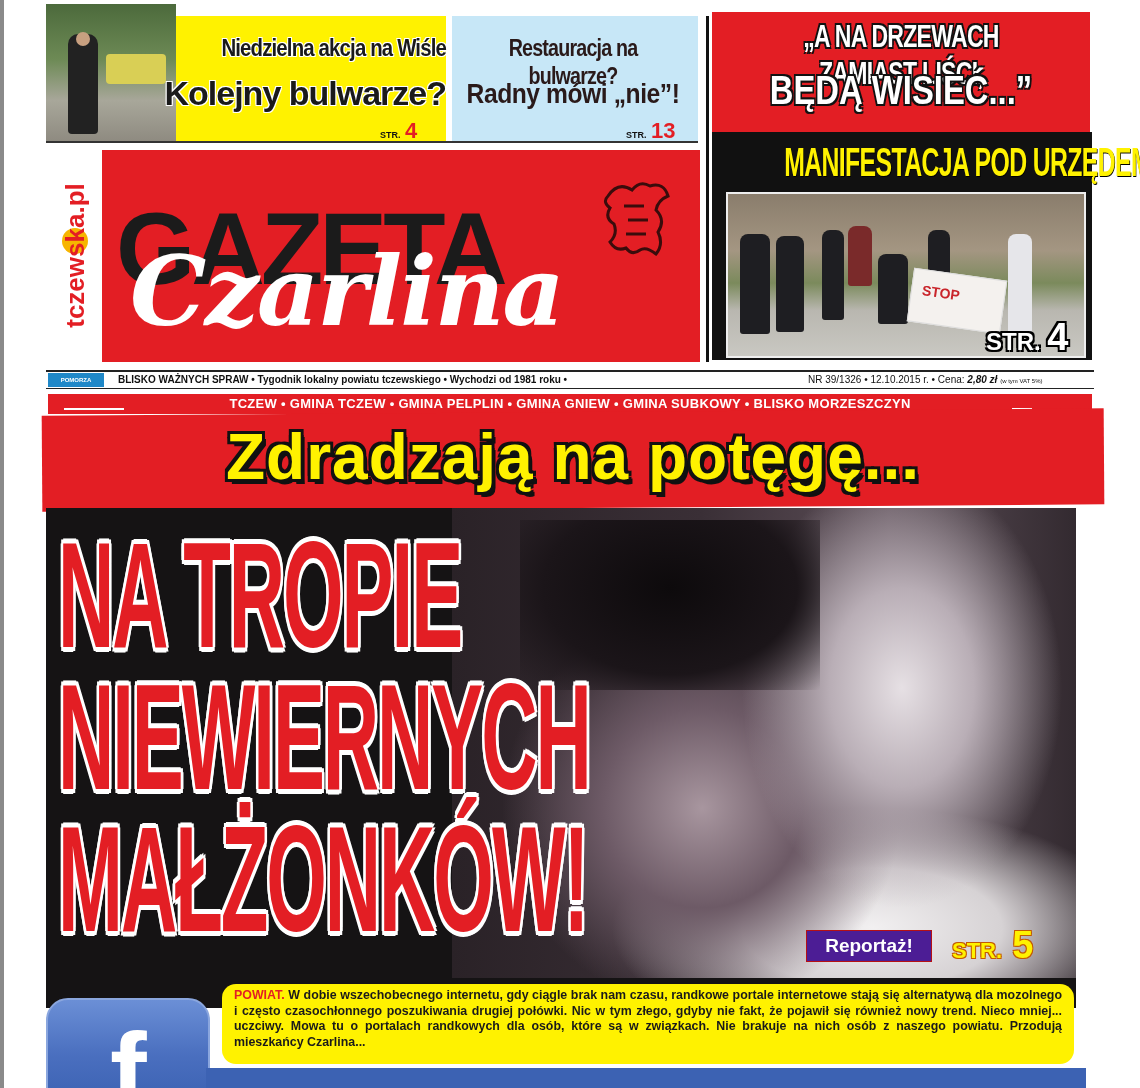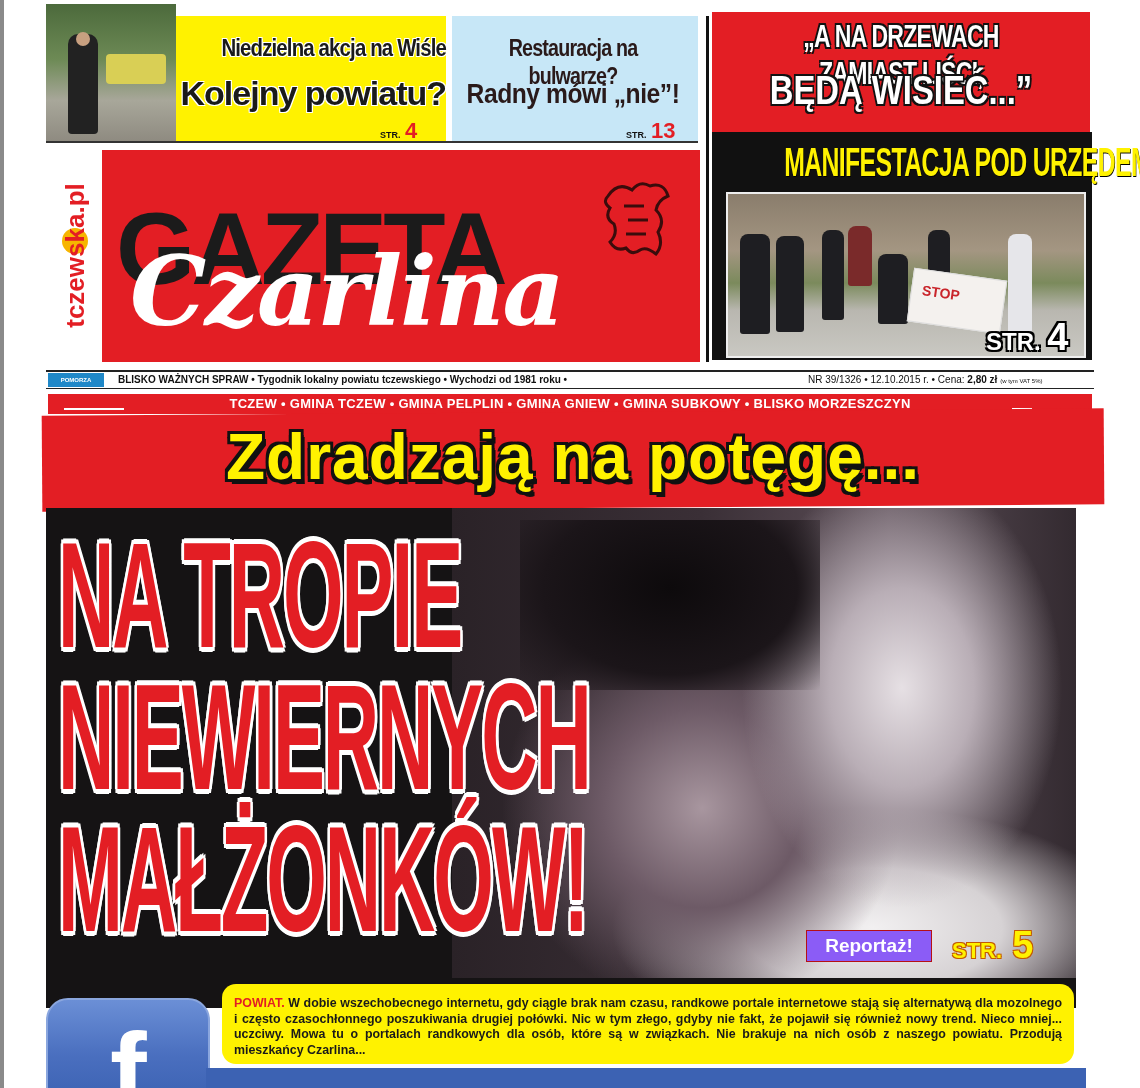--- a/index.html
+++ b/index.html
@@ -43,64 +43,64 @@
   .banner{position:absolute;left:182px;top:80px;width:92px;height:52px;background:#f4f1ee;transform:rotate(8deg);border:1px solid #ddd;}
   .banner span{position:absolute;left:10px;top:12px;font:bold 14px "Liberation Sans",sans-serif;color:#c9252b;}
   .r-str{left:986px;top:316px;font:900 24px "Liberation Sans",sans-serif;color:#fff;text-shadow:2px 2px 0 #000,-2px -2px 0 #000,2px -2px 0 #000,-2px 2px 0 #000;}
   .r-str b{font-size:38px;}
   
   .info-top{left:46px;top:370px;width:1048px;height:2px;background:#222;}
   .info-bot{left:46px;top:388px;width:1048px;height:1px;background:#222;}
   .pom-logo{left:48px;top:373px;width:56px;height:14px;background:#1f88c8;color:#fff;font:bold 6px "Liberation Sans",sans-serif;text-align:center;line-height:14px;}
   .info-left{left:118px;top:374px;font:bold 10px "Liberation Sans",sans-serif;color:#111;white-space:nowrap;}
   .info-right{left:808px;top:374px;font:10px "Liberation Sans",sans-serif;color:#111;white-space:nowrap;}
-  .info-right b{font-weight:bold;}
+  .info-right b{font-weight:bold;font-style:italic;}
   .info-right small{font-size:6px;}
   
   .gmina-bar{left:48px;top:394px;width:1044px;height:20px;background:#e31e24;}
   .gmina-text{left:48px;top:396px;width:1044px;text-align:center;font:bold 13px "Liberation Sans",sans-serif;color:#fff;white-space:nowrap;letter-spacing:0.3px;}
   .gmina-dash1{left:64px;top:408px;width:60px;height:2px;background:#fff;}
   .gmina-dash2{left:1012px;top:408px;width:20px;height:2px;background:#fff;}
   
   .kicker-bg{left:42px;top:412px;width:1062px;height:96px;background:#e31e24;transform:rotate(-0.4deg);}
   .kicker{left:42px;top:420px;width:1062px;text-align:center;font:900 64px "Liberation Sans",sans-serif;color:#fff200;letter-spacing:1px;text-shadow:3px 3px 0 #111,-3px -3px 0 #111,3px -3px 0 #111,-3px 3px 0 #111,4px 5px 0 #111;white-space:nowrap;}
   
   .main-black{left:46px;top:508px;width:1030px;height:500px;background:#151314;}
   .main-photo{left:452px;top:508px;width:624px;height:470px;background:
      radial-gradient(ellipse 160px 220px at 450px 180px,#e6e0e4 0%,#b9aeb6 45%,rgba(90,70,85,0) 100%),
      radial-gradient(ellipse 200px 200px at 250px 300px,#a8969f 0%,#6d5a66 50%,rgba(40,30,38,0) 100%),
      radial-gradient(ellipse 260px 120px at 420px 420px,#f2f0f1 0%,#d6d2d4 50%,rgba(120,110,115,0) 100%),
      linear-gradient(90deg,#2a2227 0%,#3a2f36 40%,#5d4f58 70%,#332a30 100%);}
   .main-hair{left:520px;top:520px;width:300px;height:170px;background:radial-gradient(ellipse at 50% 40%,#0d0a0c 0%,#1b1519 60%,rgba(27,21,25,0) 100%);}
   .headline{left:58px;top:524px;width:600px;font:900 150px "Liberation Sans",sans-serif;color:#e31e24;line-height:0.95;letter-spacing:-4px;transform:scaleX(0.52);transform-origin:left top;white-space:nowrap;text-shadow:5px 0 0 #fff,-5px 0 0 #fff,0 5px 0 #fff,0 -5px 0 #fff,4px 4px 0 #fff,-4px -4px 0 #fff,4px -4px 0 #fff,-4px 4px 0 #fff;}
   .headline div{height:142px;}
-  .reportaz{left:806px;top:930px;width:124px;height:30px;background:#8b5cf6;color:#fff;font:bold 19px "Liberation Sans",sans-serif;text-align:center;line-height:30px;border:1px solid #b51015;}
+  .reportaz{left:806px;top:930px;width:124px;height:30px;background:#4c1d95;color:#fff;font:bold 19px "Liberation Sans",sans-serif;text-align:center;line-height:30px;border:1px solid #b51015;}
   .str5{left:952px;top:924px;font:900 22px "Liberation Sans",sans-serif;color:#fff200;text-shadow:1px 1px 0 #c45a00,-1px -1px 0 #c45a00,1px -1px 0 #c45a00,-1px 1px 0 #c45a00;}
   .str5 b{font-size:38px;margin-left:10px;}
   
-  .lead{left:222px;top:984px;width:852px;height:80px;background:#fff200;border-radius:14px;padding:12px 12px;box-sizing:border-box;font:bold 12.4px "Liberation Sans",sans-serif;color:#1a1a1a;line-height:15.5px;text-align:justify;}
+  .lead{left:222px;top:984px;width:852px;height:80px;background:#fff200;border-radius:14px;padding:4px 12px;box-sizing:border-box;font:bold 12.4px "Liberation Sans",sans-serif;color:#1a1a1a;line-height:15.5px;text-align:justify;}
   .lead .kick{color:#e31e24;}
   
   .fb{left:46px;top:998px;width:160px;height:100px;background:linear-gradient(180deg,#6b8fd6 0%,#4a6fbf 55%,#3c62b3 100%);border-radius:22px 22px 0 0;border:2px solid #8aa6de;}
   .fb span{position:absolute;left:62px;top:16px;font:bold 110px "Liberation Sans",sans-serif;color:#fff;line-height:1;}
   .bottom-bar{left:206px;top:1068px;width:880px;height:20px;background:#3c62b3;}
 </style>
 </head>
 <body>
 
 <div class="leftbar abs"></div>
 
 <div class="abs t1-box"></div>
 <div class="abs t1-photo">
   <div class="boat"></div>
   <div class="man"></div>
   <div class="head"></div>
 </div>
 <div class="abs t1-line1">Niedzielna akcja na Wiśle</div>
-<div class="abs t1-line2">Kolejny powiatu?</div>
+<div class="abs t1-line2">Kolejny bulwarze?</div>
 <div class="abs t1-str">
   <span class="str-small">STR.</span>
   <span class="str-num">4</span>
 </div>
 
 <div class="abs t2-box"></div>
 <div class="abs t2-line1">Restauracja na bulwarze?</div>
 <div class="abs t2-line2">Radny mówi „nie”!</div>
 <div class="abs t2-str">
   <span class="str-small">STR.</span>

